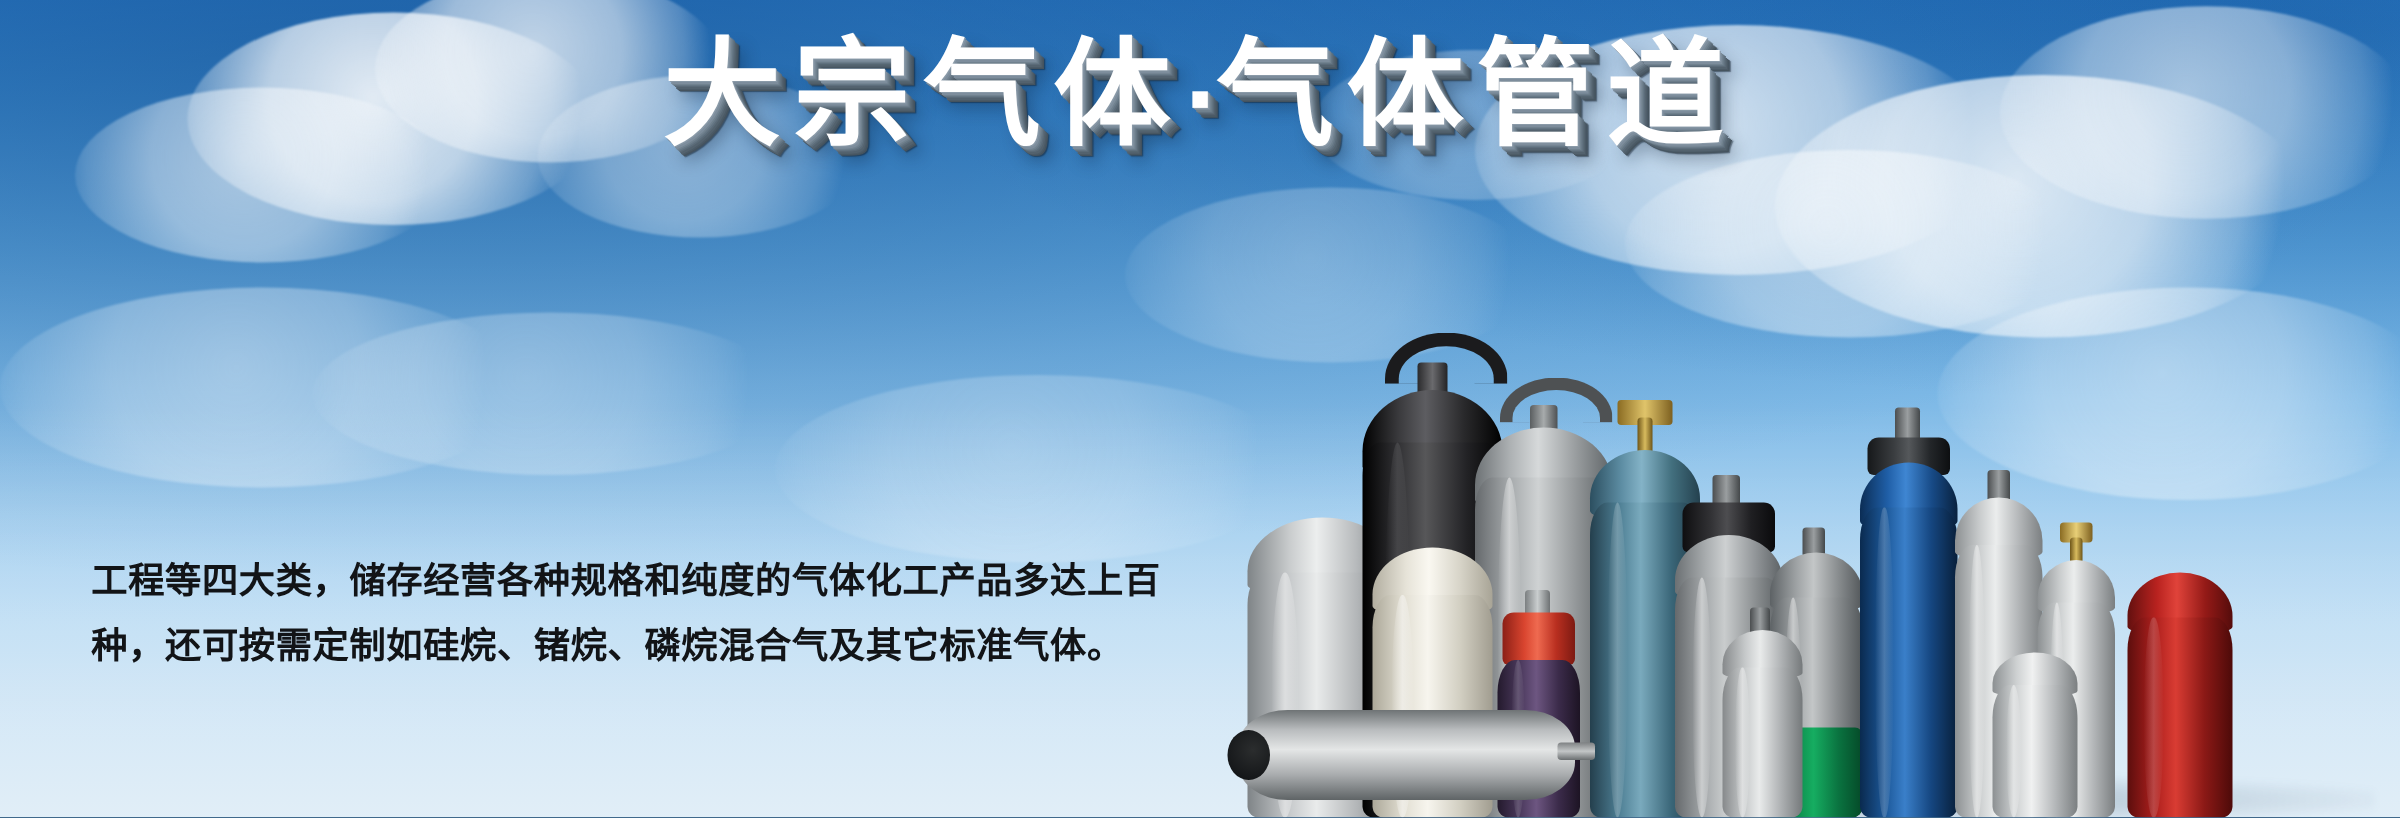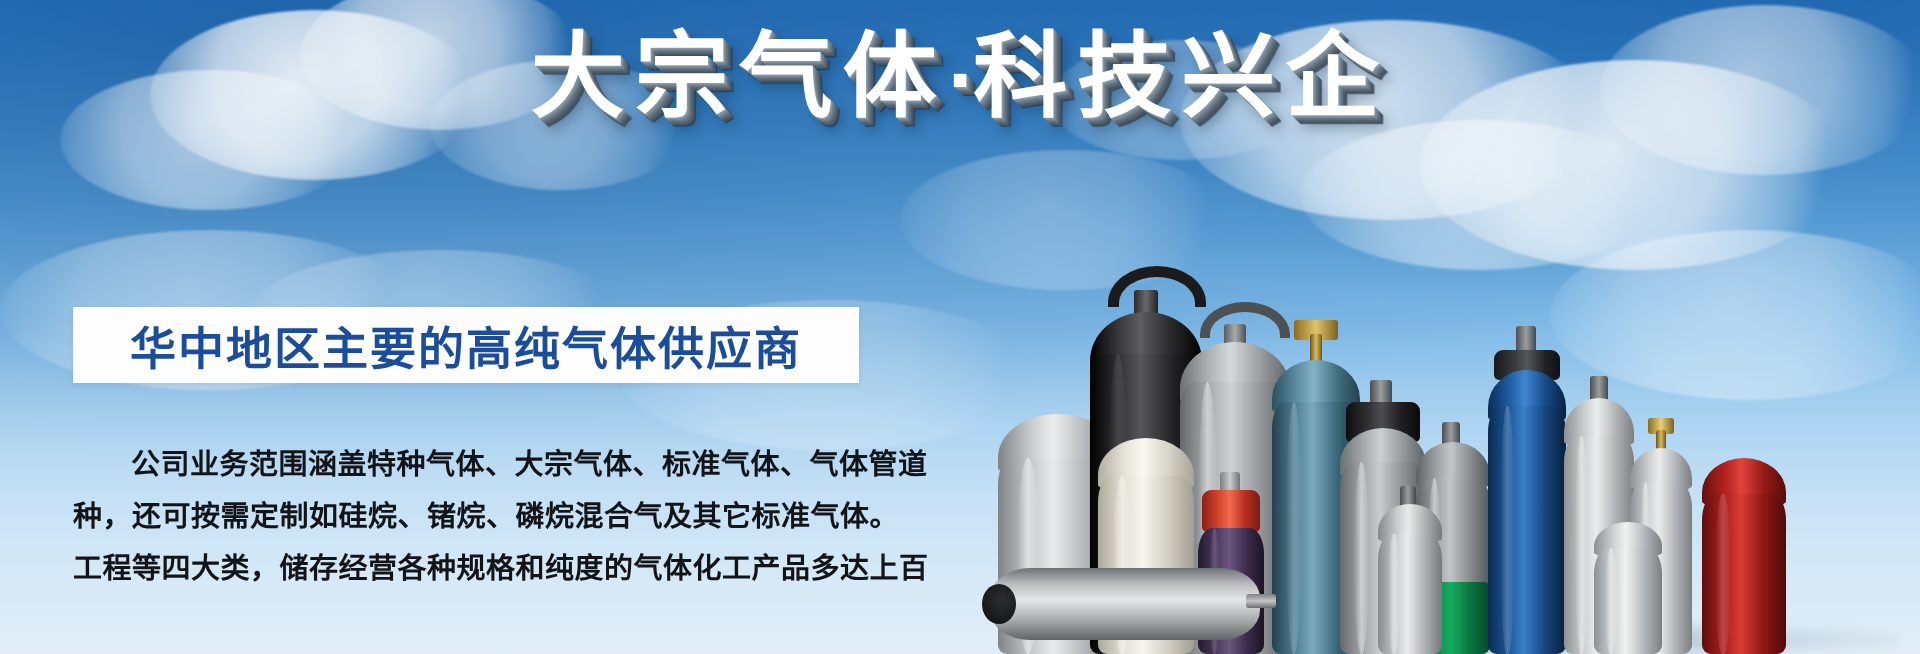--- a/index.html
+++ b/index.html
@@ -242,31 +242,27 @@
   <div class="cloud c7"></div>
   <div class="cloud c8"></div>
   <div class="cloud c9"></div>
   <div class="cloud c10"></div>
   <div class="cloud c11"></div>
   <div class="cloud c12"></div>
   <div class="cloud c13"></div>
   <div class="cloud c14"></div>
   <div class="haze-bottom"></div>
 
-  <div class="headline-cn"><span>大宗气体</span><span class="dot">·</span><span>科技兴企</span></div>
-
-
-  <div class="highlight-box">
-    <span class="hl-text">华中地区主要的高纯气体供应商</span>
-  </div>
+  <div class="headline-cn"><span>大宗气体</span><span class="dot">·</span><span>气体管道</span></div>
+
+
 
   <div class="body-copy">
-    <span class="p-line indent">公司业务范围涵盖特种气体、大宗气体、标准气体、气体管道</span>
+    <span class="p-line">工程等四大类，储存经营各种规格和纯度的气体化工产品多达上百</span>
     <span class="p-line">种，还可按需定制如硅烷、锗烷、磷烷混合气及其它标准气体。</span>
-    <span class="p-line">工程等四大类，储存经营各种规格和纯度的气体化工产品多达上百</span>
   </div>
 
   <div class="cylinders">
     <div class="shadow-floor"></div>
 
     <div class="cyl" style="left:18px; width:120px; height:240px;">
       <div class="shoulder" style="top:0; height:60px; background:linear-gradient(to right,#7f8487 0%,#c9cccd 28%,#eceeee 46%,#b8bbbd 72%,#6f7477 100%);"></div>
       <div class="body" style="top:44px; background:linear-gradient(to right,#7f8487 0%,#c3c6c8 26%,#e9ebeb 46%,#b3b6b8 73%,#6d7275 100%);">
         <div class="gloss"></div>
       </div>

